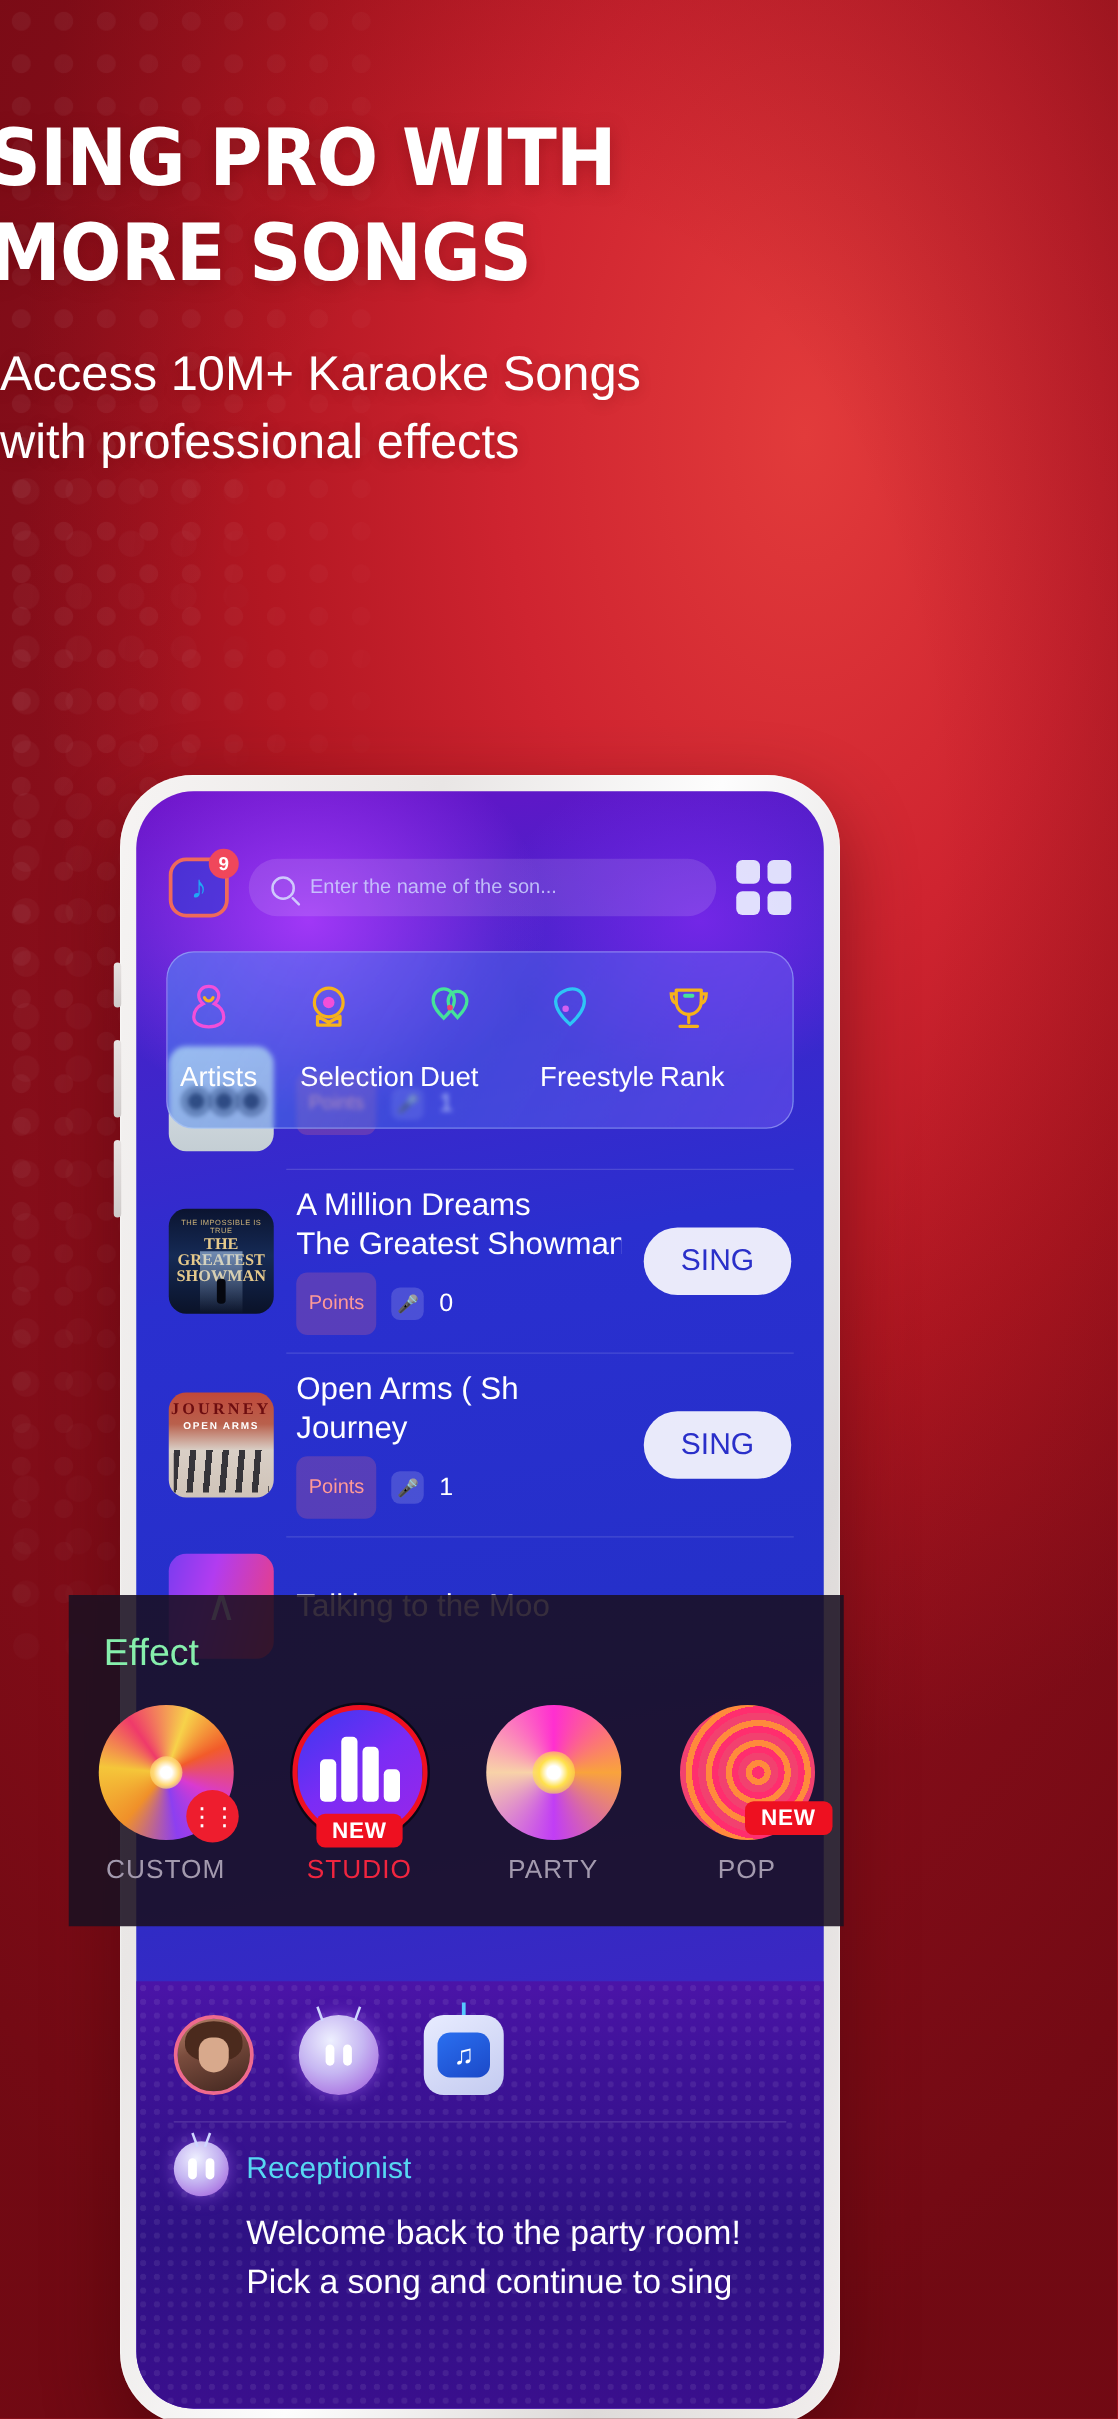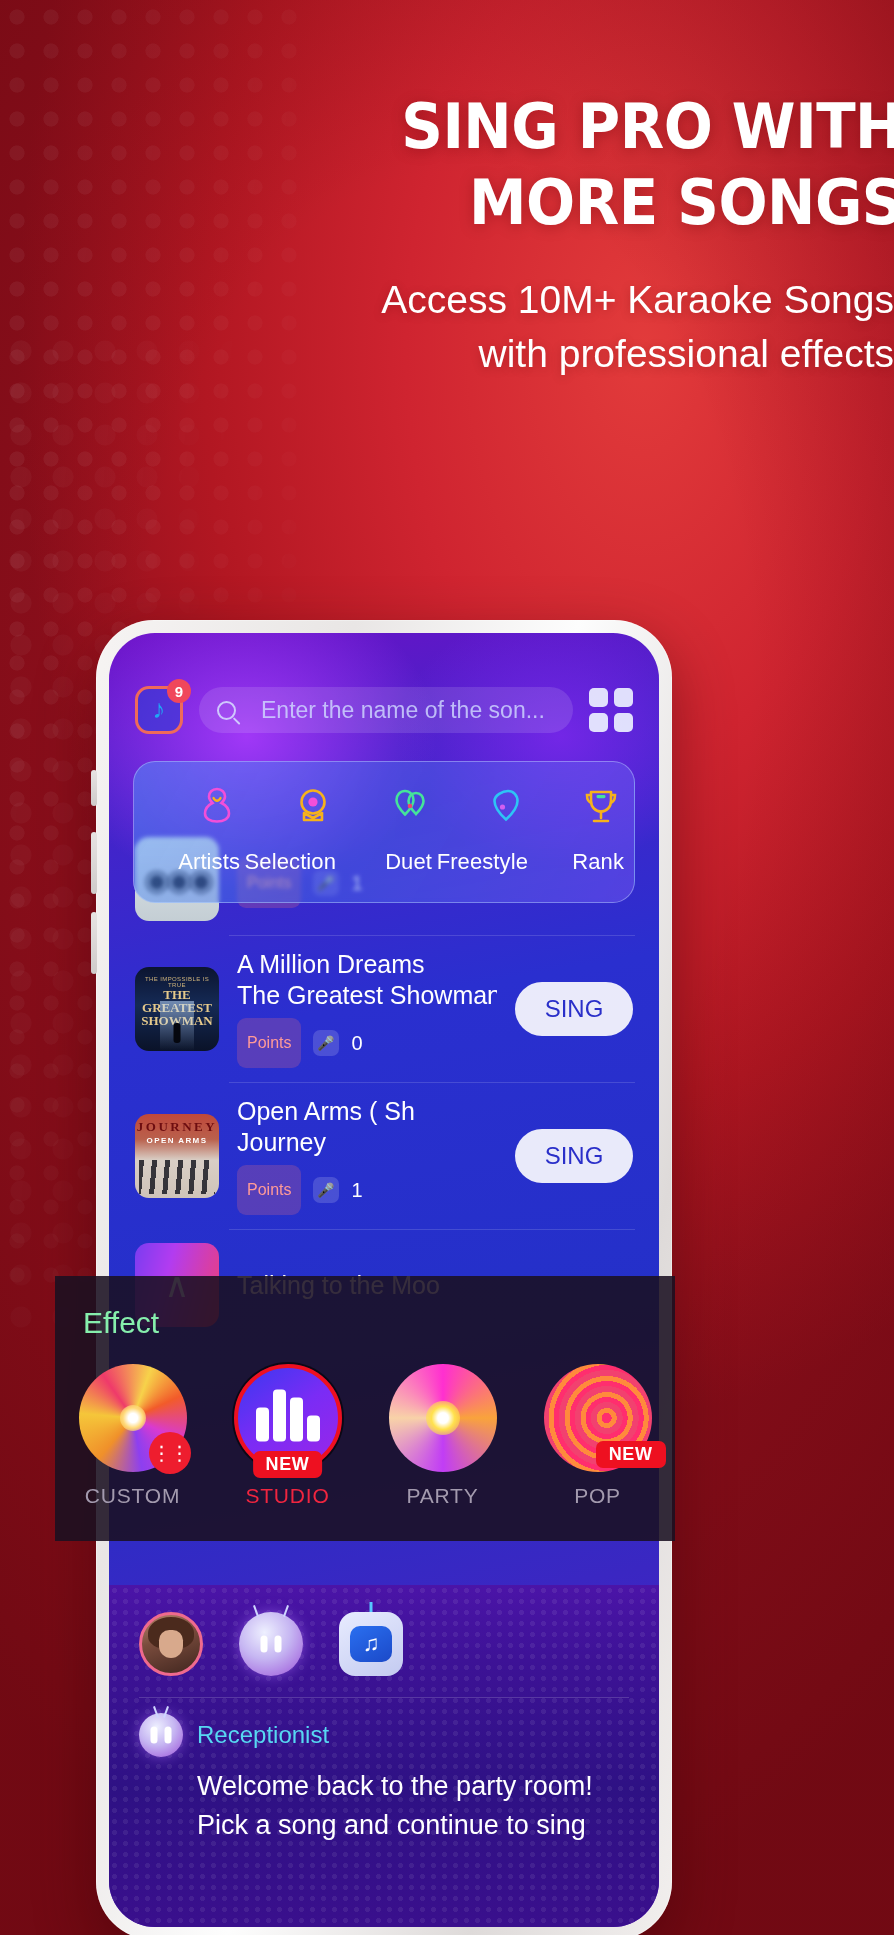--- a/index.html
+++ b/index.html
@@ -30,21 +30,21 @@
     background-size:42px 42px;
     -webkit-mask-image:linear-gradient(95deg, rgba(0,0,0,.9) 0%, transparent 80%);
     mask-image:linear-gradient(95deg, rgba(0,0,0,.9) 0%, transparent 80%);
   }
   .bg-vig {
     position:absolute; inset:0;
     background:radial-gradient(ellipse 85% 65% at 50% 35%, transparent 40%, rgba(90,5,12,.55) 100%);
   }
 
   
-  .hero { position:absolute; top:96px; left:0; width:894px; text-align:right; z-index:5; }
+  .hero { position:absolute; top:96px; left:0; width:894px; text-align:left; z-index:5; }
   .hero h1 {
     color:#fff; font-weight:800; font-size:63px; line-height:.98;
     letter-spacing:-.5px; text-transform:uppercase;
     font-family:"DejaVu Sans", sans-serif;
     font-stretch:condensed;
     transform:scaleX(1.02);
     text-shadow:0 2px 14px rgba(100,0,8,.35);
   }
   .hero h1 span { display:block; }
   .hero h1 .l2 { margin-top:14px; }
@@ -105,34 +105,34 @@
     display:flex; align-items:center; gap:12px; padding:0 18px;
   }
   .searchbar .mag {
     width:19px; height:19px; border:2.4px solid rgba(215,222,255,.85); border-radius:50%;
     position:relative; flex:0 0 19px;
   }
   .searchbar .mag::after {
     content:""; position:absolute; right:-7px; bottom:-5px; width:9px; height:2.4px;
     background:rgba(215,222,255,.85); transform:rotate(45deg); border-radius:2px;
   }
-  .searchbar .ph { color:rgba(208,216,255,.82); font-size:23px; white-space:nowrap; overflow:hidden;margin-left:13px; }
+  .searchbar .ph { color:rgba(208,216,255,.82); font-size:16px; white-space:nowrap; overflow:hidden; }
   .grid-icon { flex:0 0 44px; width:44px; height:44px; display:grid; grid-template-columns:1fr 1fr; grid-template-rows:1fr 1fr; gap:6px; }
   .grid-icon i { display:block; background:rgba(235,240,255,.92); border-radius:5px; }
 
   
   .cat-panel {
     position:absolute; left:24px; right:24px; top:128px; height:142px;
     border-radius:22px;
     background:linear-gradient(120deg, rgba(80,150,250,.50) 0%, rgba(70,110,235,.46) 45%, rgba(120,90,245,.48) 100%);
     border:1.5px solid rgba(190,210,255,.45);
     display:flex; align-items:center; justify-content:space-around;
     padding:0 10px 6px; backdrop-filter:blur(2px);
   }
-  .cat { display:flex; flex-direction:column; align-items:flex-end; gap:20px; width:96px; }
+  .cat { display:flex; flex-direction:column; align-items:flex-start; gap:20px; width:96px; }
   .cat .lbl { color:#fff; font-size:22px; letter-spacing:.1px; }
   .cat svg { display:block; }
 
   
   .songlist { position:absolute; left:24px; right:24px; top:190px; bottom:210px; }
   .song-row { display:flex; align-items:center; gap:18px; padding:14px 2px; position:relative; }
   .song-row + .song-row::before {
     content:""; position:absolute; left:96px; right:0; top:0; height:1px; background:rgba(255,255,255,.14);
   }
   .cover { width:84px; height:84px; border-radius:14px; flex:0 0 84px; overflow:hidden; position:relative; }

